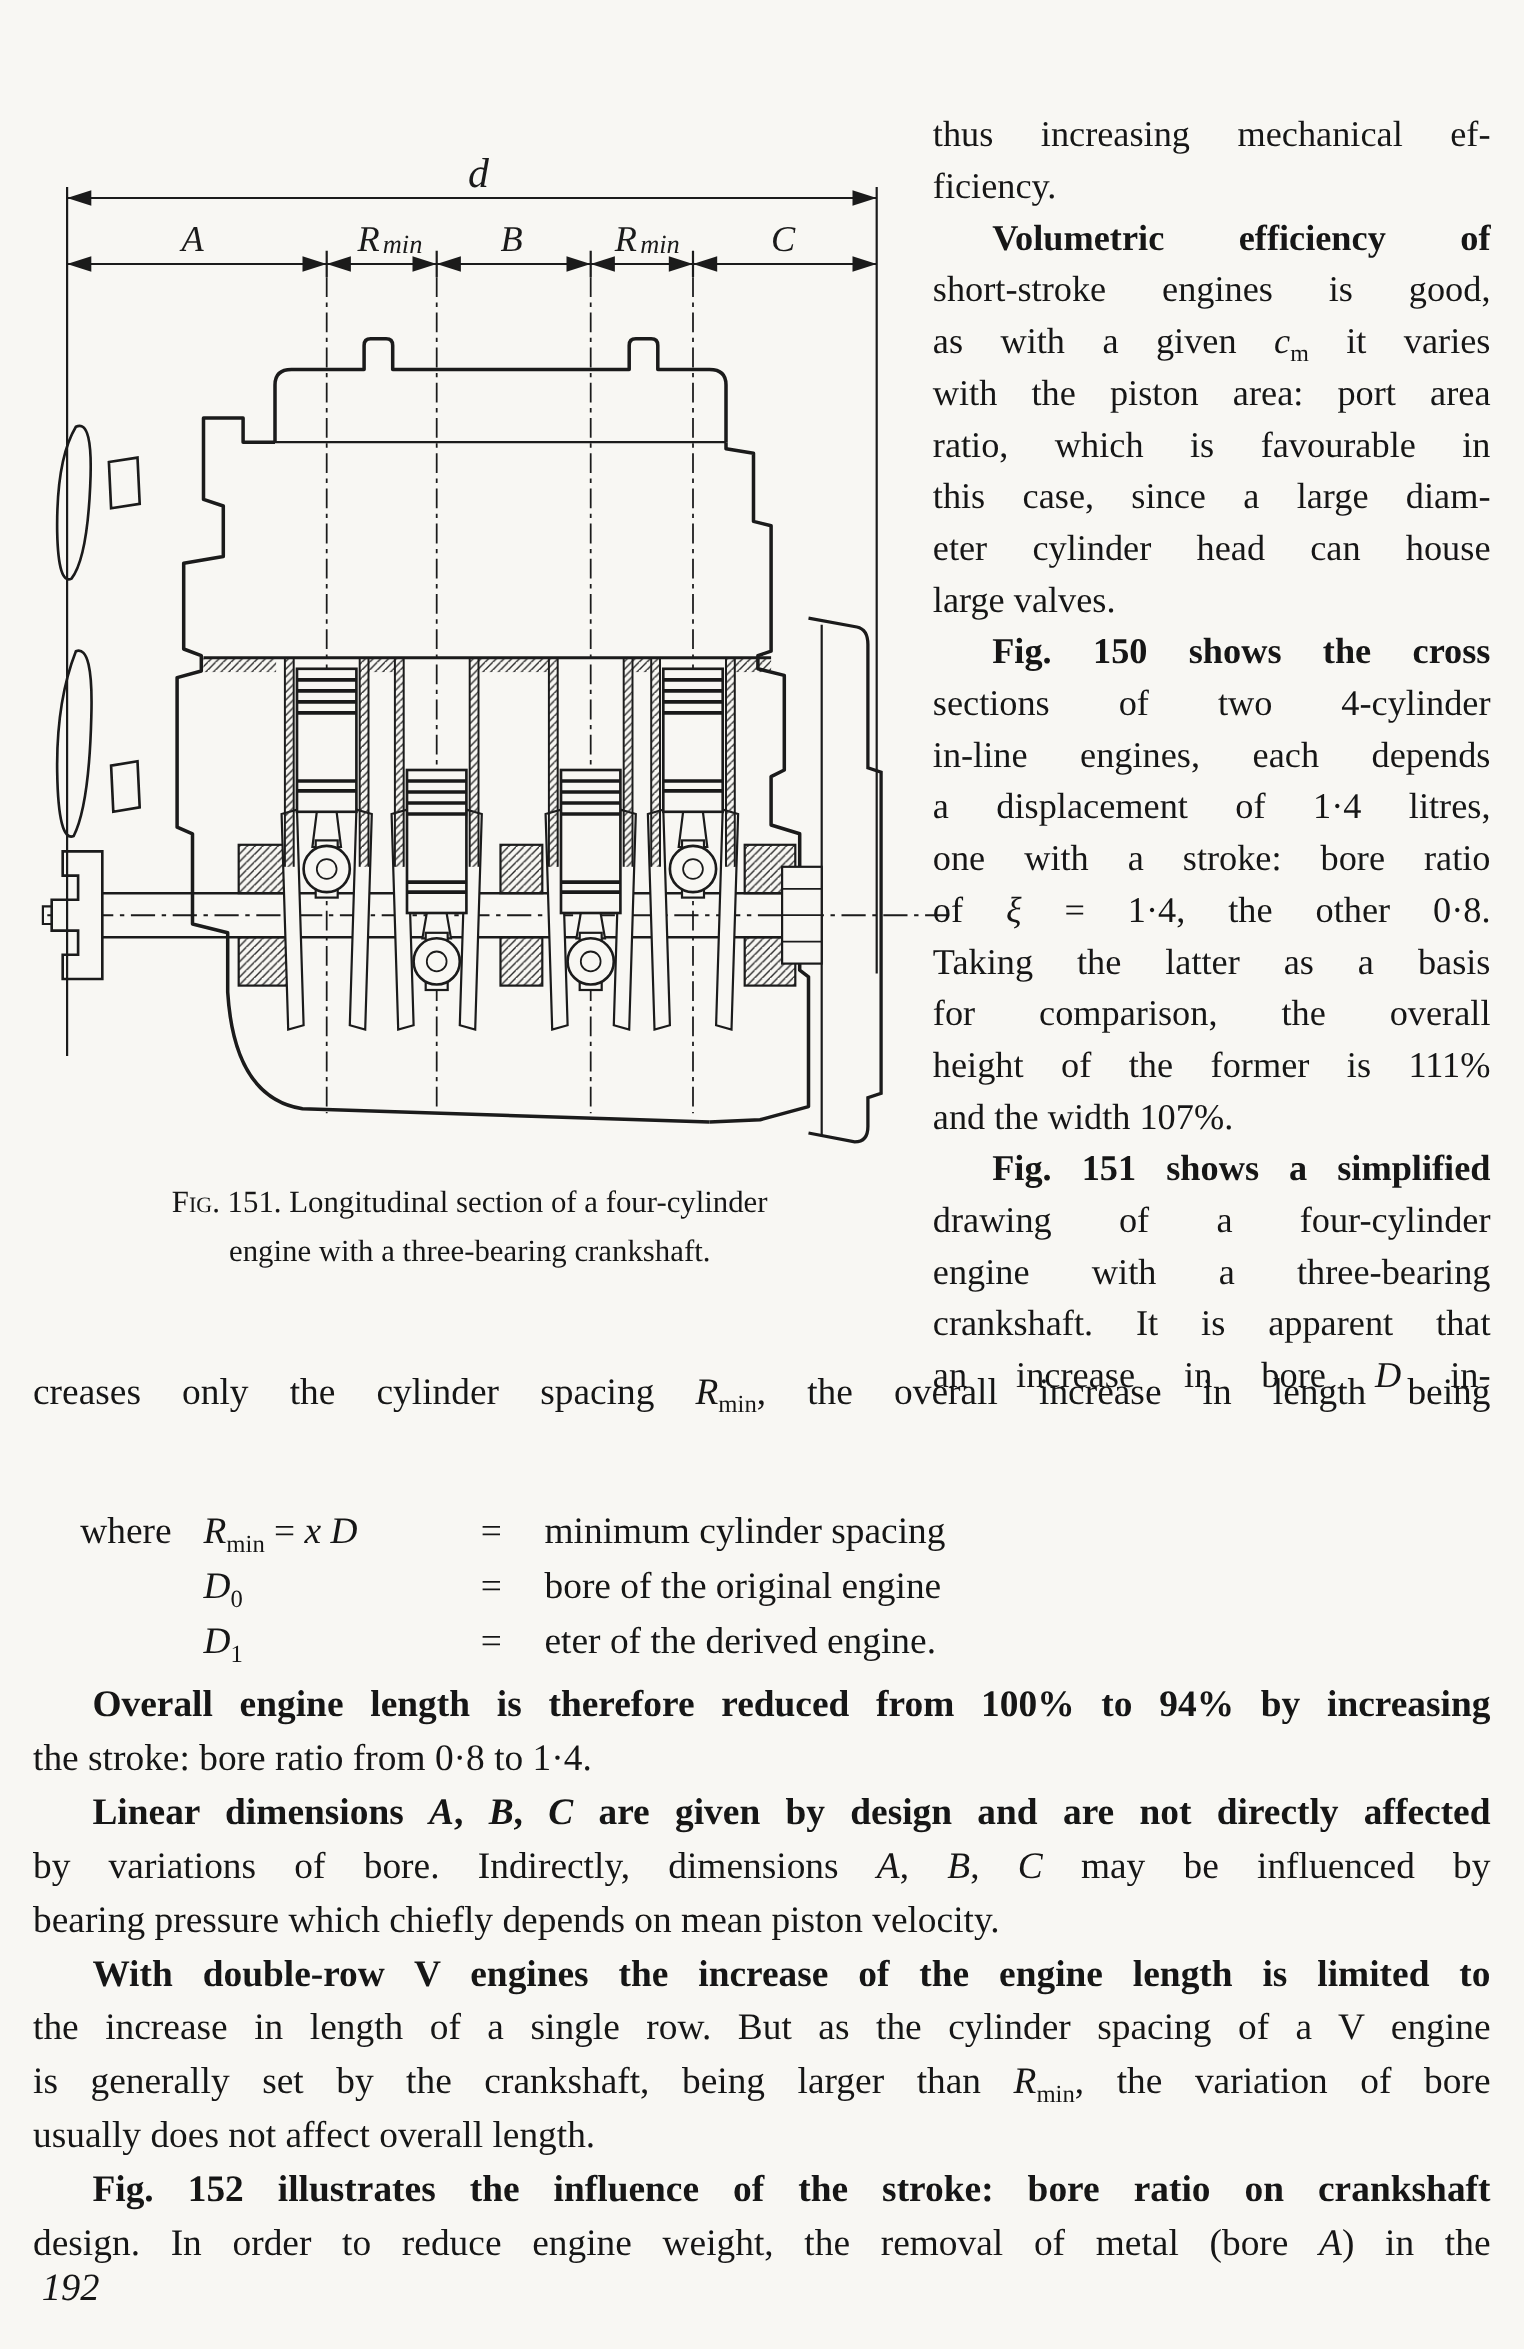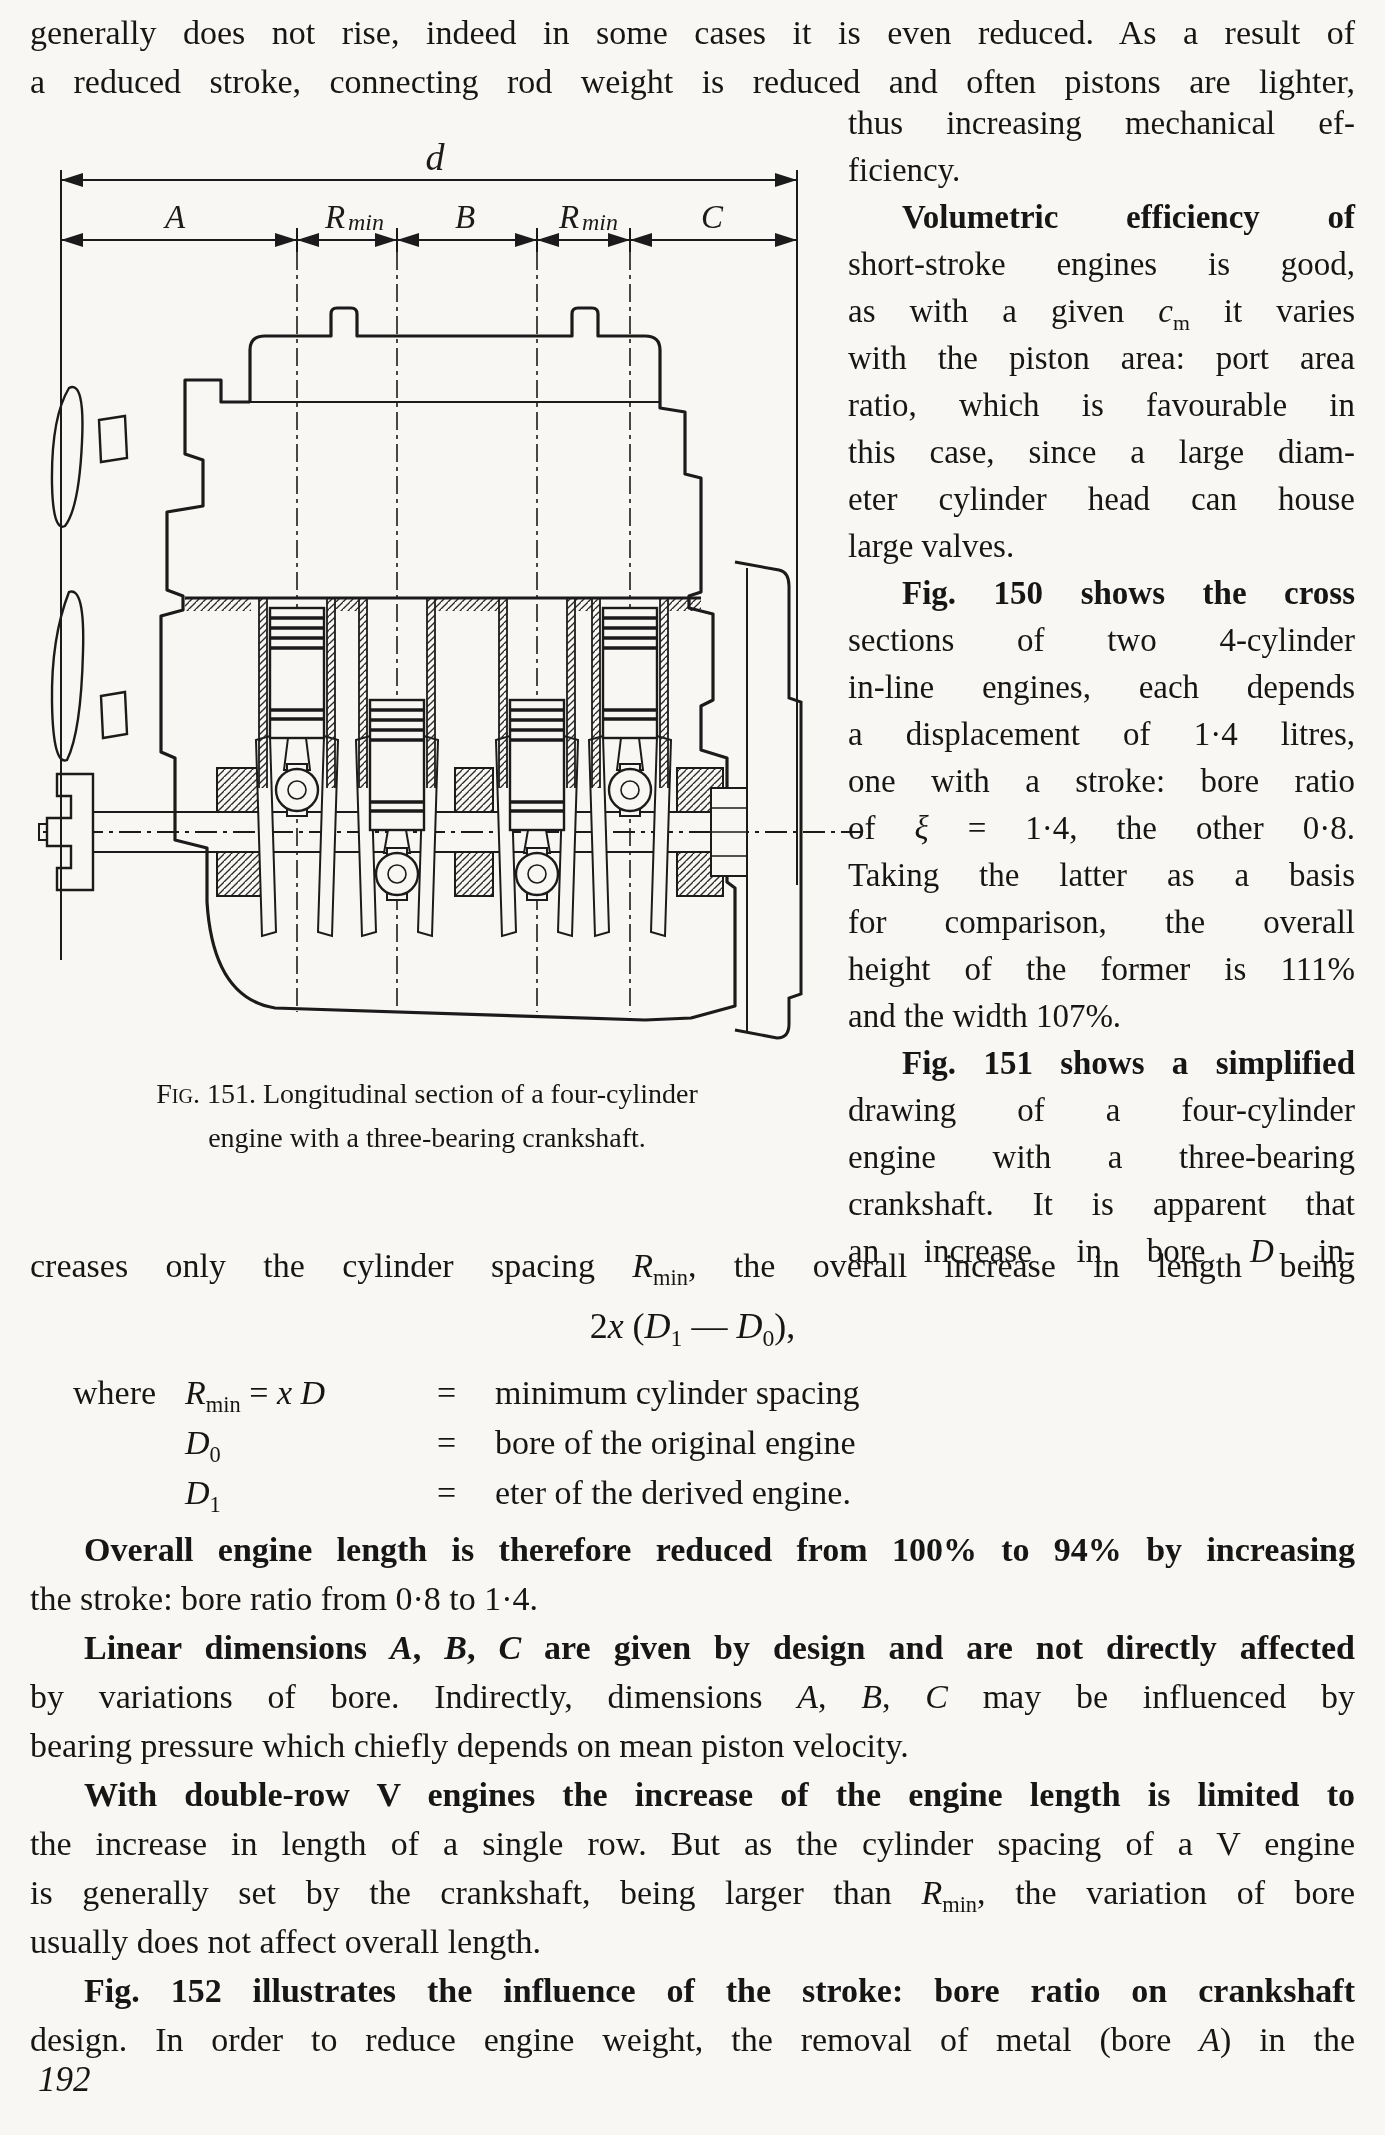--- a/index.html
+++ b/index.html
@@ -26,24 +26,20 @@
   sub{font-size:66%;line-height:0;}
   i{font-style:italic;}
   .fig{left:35px;top:140px;width:830px;height:930px;}
   svg text{font-family:"Liberation Serif", serif;font-style:italic;fill:#1b1b1b;}
 </style>
 </head>
 <body>
 
 <div class="page">
 
-  <div class="blk topblk">
-      <div class="ln">generally does not rise, indeed in some cases it is even reduced. As a result of</div>
-      <div class="ln">a reduced stroke, connecting rod weight is reduced and often pistons are lighter,</div>
-    </div>
 
   <div class="blk fig">
     <svg width="830" height="930" viewBox="0 0 830 930">
       <defs>
         <pattern id="hz" patternUnits="userSpaceOnUse" width="7" height="7">
           <path d="M-1,8 L8,-1" stroke="#2a2a2a" stroke-width="1.3"></path>
           <path d="M3,11 L11,3" stroke="#2a2a2a" stroke-width="1.3"></path>
         </pattern>
       </defs>
 
@@ -268,21 +264,20 @@
       <div class="ln">drawing of a four-cylinder</div>
       <div class="ln">engine with a three-bearing</div>
       <div class="ln">crankshaft. It is apparent that</div>
       <div class="ln">an increase in bore <i>D</i> in-</div>
     </div>
 
   <div class="blk bridge">
       <div class="ln">creases only the cylinder spacing <i>R</i><sub>min</sub>, the overall increase in length being</div>
     </div>
 
-  <div class="blk equation">2<i>x</i> (<i>D</i><sub>1</sub> — <i>D</i><sub>0</sub>),</div>
 
   <div class="blk defs">
       <div class="defrow">
         <div class="d-lead">where</div>
         <div class="d-sym"><i>R</i><sub>min</sub> = <i>x D</i></div>
         <div class="d-eq">=</div>
         <div class="d-txt">minimum cylinder spacing</div>
       </div>
       <div class="defrow">
         <div class="d-lead"></div>

